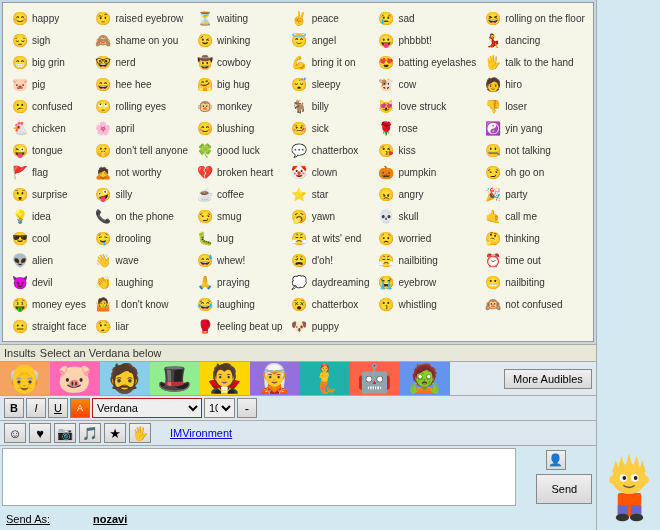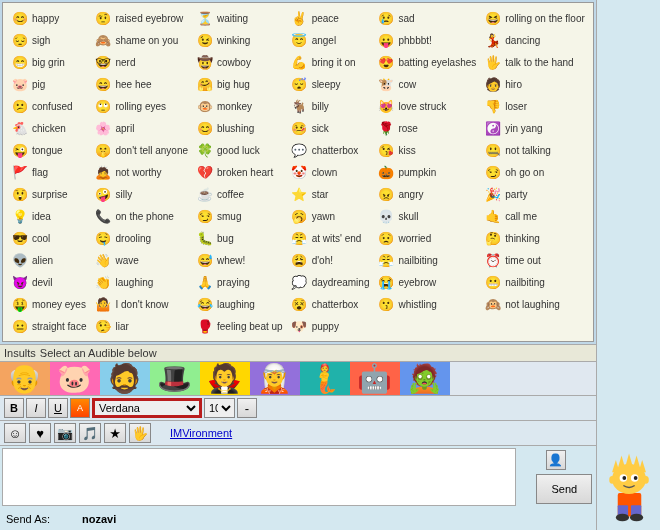--- a/index.html
+++ b/index.html
@@ -112,21 +112,21 @@
       cursor: pointer;
       display: flex;
       align-items: center;
       justify-content: center;
       font-size: 11px;
     }
 
     .font-select {
       height: 20px;
       font-size: 11px;
-      border: 3px solid #b91c1c;
+      border: 1px solid #b91c1c;
       width: 110px;
     }
 
     .size-select {
       height: 20px;
       font-size: 11px;
       border: 1px solid #888;
       width: 31px;
     }
 
@@ -169,20 +169,21 @@
       margin-left: 17px;
     }
 
     .send-as-row {
       display: flex;
       align-items: center;
       background: #d4e8f0;
       padding: 2px 6px;
       height: 22px;
       font-size: 11px;
+      text-decoration: underline;
     }
 
     
     .emoji-panel::-webkit-scrollbar { width: 12px; }
     .emoji-panel::-webkit-scrollbar-track { background: #e0e0e0; }
     .emoji-panel::-webkit-scrollbar-thumb { background: #999; border: 1px solid #888; }
 
     .outer-wrapper {
       position: relative;
       display: flex;
@@ -586,21 +587,21 @@
           <div class="emoji-item">
       <span class="emoji-icon">😵</span>
       <span class="emoji-label">chatterbox</span>
     </div>
           <div class="emoji-item">
       <span class="emoji-icon">😗</span>
       <span class="emoji-label">whistling</span>
     </div>
           <div class="emoji-item">
       <span class="emoji-icon">🙉</span>
-      <span class="emoji-label">not laughing</span>
+      <span class="emoji-label">not confused</span>
     </div>
           <div class="emoji-item">
       <span class="emoji-icon">😐</span>
       <span class="emoji-label">straight face</span>
     </div>
           <div class="emoji-item">
       <span class="emoji-icon">🤥</span>
       <span class="emoji-label">liar</span>
     </div>
           <div class="emoji-item">
@@ -609,35 +610,36 @@
     </div>
           <div class="emoji-item">
       <span class="emoji-icon">🐶</span>
       <span class="emoji-label">puppy</span>
     </div>
         </div>
     </div>
 
     <div class="insults-row">
       <span class="insults-label">Insults</span>
-      <span class="insults-label">Select an Audible below</span>
+      <span class="insults-label">Select an Verdana below</span>
     </div>
 
     <div class="audibles-row">
       <div id="audibles-container" style="display:flex; align-items:center; flex:1; overflow:hidden; height:100%;">
           <div class="audible-item" style="background: rgb(244, 164, 96); font-size: 28px; text-align: center;">👴</div>
           <div class="audible-item" style="background: rgb(255, 105, 180); font-size: 28px; text-align: center;">🐷</div>
           <div class="audible-item" style="background: rgb(135, 206, 235); font-size: 28px; text-align: center;">🧔</div>
           <div class="audible-item" style="background: rgb(144, 238, 144); font-size: 28px; text-align: center;">🎩</div>
           <div class="audible-item" style="background: rgb(255, 215, 0); font-size: 28px; text-align: center;">🧛</div>
           <div class="audible-item" style="background: rgb(147, 112, 219); font-size: 28px; text-align: center;">🧝</div>
           <div class="audible-item" style="background: rgb(32, 178, 170); font-size: 28px; text-align: center;">🧜</div>
           <div class="audible-item" style="background: rgb(255, 99, 71); font-size: 28px; text-align: center;">🤖</div>
           <div class="audible-item" style="background: rgb(100, 149, 237); font-size: 28px; text-align: center;">🧟</div>
         </div>
+      <button class="more-audibles-btn">More Audibles</button>
     </div>
 
     <div class="format-toolbar">
       <button class="format-btn" style="font-weight:bold;">B</button>
       <button class="format-btn" style="font-style:italic;">I</button>
       <button class="format-btn" style="text-decoration:underline;">U</button>
       <button class="format-btn" style="background: linear-gradient(to bottom, #ff8800, #ff4400); color: white; font-size:9px;">A</button>
       <select class="font-select">
         <option>Verdana</option>
         <option>Arial</option>
@@ -668,21 +670,21 @@
           <textarea class="msg-input" style=""></textarea>
         </div>
         <div class="compose-right">
           <button class="person-icon-btn">👤</button>
           <button class="send-btn" style="margin-top:auto;">Send</button>
         </div>
       </div>
 
       <div class="send-as-row">
         <span>Send As:</span>
-        <span style="margin-left:4px; font-weight:bold;padding-left:28px;">nozavi</span>
+        <span style="margin-left:15px; font-weight:bold;padding-left:28px;">nozavi</span>
       </div>
     </div>
   </div>
 
   <div style="width:76px; background:#d4e8f0; border-left:1px solid #aaa; display:flex; flex-direction:column; align-items:center; justify-content:flex-end; padding-bottom:4px; padding-top:4px;">
 
     <svg class="bart-avatar" viewBox="0 0 65 85" xmlns="http://www.w3.org/2000/svg">
 
       <rect x="20" y="50" width="25" height="25" fill="#ff5500" rx="2"></rect>
 

